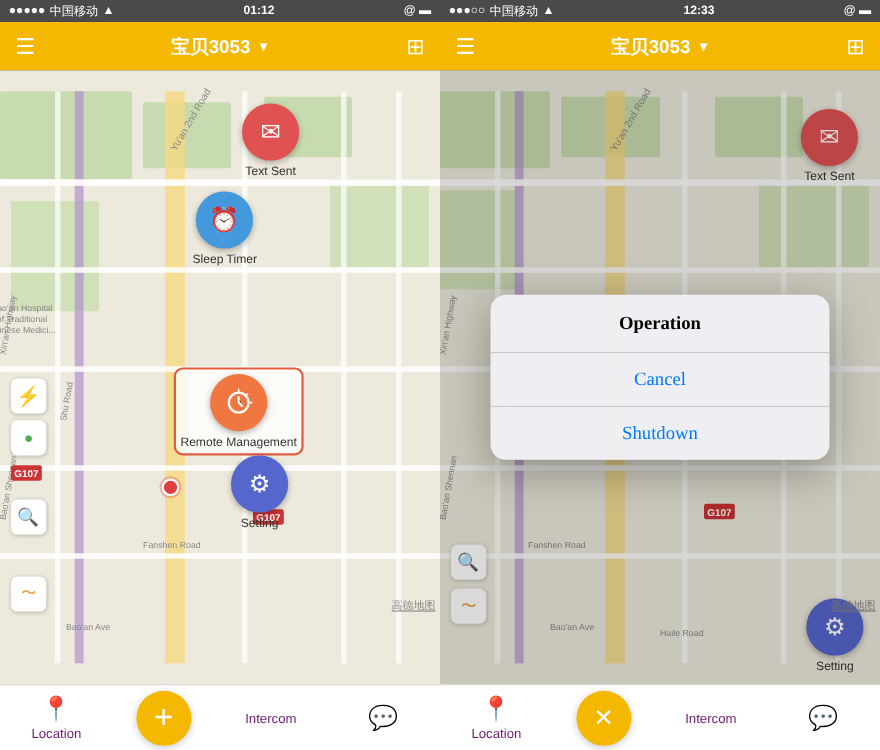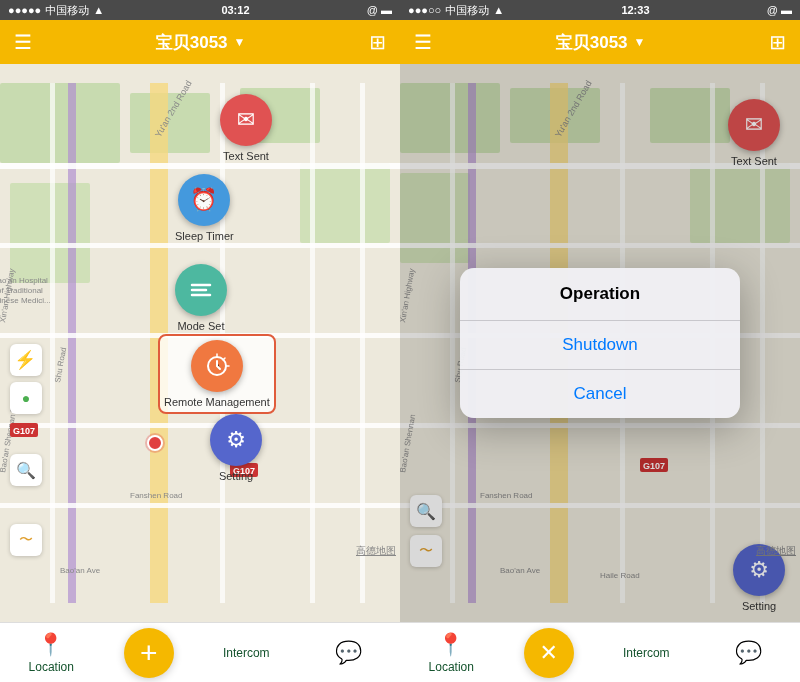--- a/index.html
+++ b/index.html
@@ -130,21 +130,21 @@
     }
     .tab-item {
       display: flex;
       flex-direction: column;
       align-items: center;
       gap: 2px;
       cursor: pointer;
       min-width: 60px;
     }
     .tab-item .tab-icon { font-size: 22px; }
-    .tab-item .tab-label { font-size: 12px; color: #14532d; text-align: center; }
+    .tab-item .tab-label { font-size: 12px; color: #701a75; text-align: center; }
 
     .tab-add-btn {
       width: 50px;
       height: 50px;
       border-radius: 50%;
       background: #f5b800;
       display: flex;
       align-items: center;
       justify-content: center;
       font-size: 30px;
@@ -172,25 +172,26 @@
     .dialog-overlay {
       position: absolute;
       inset: 0;
       background: rgba(0,0,0,0.15);
       display: flex;
       align-items: center;
       justify-content: center;
       z-index: 10;
     }
     .dialog {
-      width: 280px;
+      width: 308px;
       background: rgba(239,239,244,0.97);
       border-radius: 14px;
       overflow: hidden;
       box-shadow: 0 10px 40px rgba(0,0,0,0.3);
+      font-family: Liberation Serif, serif;
     }
     .dialog-title {
       text-align: center;
       padding: 16px;
       font-size: 17px;
       font-weight: 600;
       color: #000;
       border-bottom: 1px solid #c8c7cc;
     }
     .dialog-btn {
@@ -218,21 +219,21 @@
 <body>
 
 <div class="phone-panel">
 
   <div class="status-bar">
     <div class="left">
       <span>●●●●●</span>
       <span>中国移动</span>
       <span>▲</span>
     </div>
-    <div class="center">03:12</div>
+    <div class="center">01:12</div>
     <div class="right">
       <span>@ ▬</span>
     </div>
   </div>
 
   <div class="nav-bar">
     <span class="nav-icon">☰</span>
     <div class="title">
       <span>宝贝3053</span>
       <span class="dropdown-arrow">▼</span>
@@ -305,28 +306,20 @@
     <div class="menu-item" style="top:30px; left:220px;">
       <div class="circle" style="background:#e05252;">✉</div>
       <span class="label">Text Sent</span>
     </div>
 
     <div class="menu-item" style="top:110px; left:175px;">
       <div class="circle" style="background:#4499dd;">⏰</div>
       <span class="label">Sleep Timer</span>
     </div>
 
-    <div class="menu-item" style="top:200px; left:175px;">
-      <div class="circle" style="background:#4db8a0;font-size:18px;">
-        <svg width="26" height="26" viewBox="0 0 26 26">
-            <path d="M4 8h18M4 13h14M4 18h18" stroke="#fff" stroke-width="2.5" stroke-linecap="round"></path>
-          </svg>
-      </div>
-      <span class="label">Mode Set</span>
-    </div>
 
     <div class="menu-item highlighted" style="top:270px; left:158px;">
       <div class="circle" style="background:#f07840;">
         <svg width="26" height="26" viewBox="0 0 26 26">
           <circle cx="13" cy="13" r="9" fill="none" stroke="#fff" stroke-width="2"></circle>
           <path d="M13 8v5l3 3" stroke="#fff" stroke-width="2" stroke-linecap="round"></path>
           <path d="M13 4 L13 1 M19 7 L21 5 M22 13 L25 13" stroke="#fff" stroke-width="1.5" stroke-linecap="round"></path>
         </svg>
       </div>
       <span class="label">Remote Management</span>
@@ -427,22 +420,22 @@
     <div class="map-btn" style="left:10px;bottom:95px;width:32px;height:32px;">
       <span style="font-size:16px;color:#f5b800;">🔍</span>
     </div>
     <div class="map-btn" style="left:10px;bottom:55px;width:32px;height:32px;">
       <span style="font-size:14px;color:#e0a030;">〜</span>
     </div>
 
     <div class="dialog-overlay">
       <div class="dialog">
         <div class="dialog-title">Operation</div>
+        <div class="dialog-btn">Cancel</div>
         <div class="dialog-btn">Shutdown</div>
-        <div class="dialog-btn">Cancel</div>
       </div>
     </div>
 
     <div class="amap-logo">高德地图</div>
   </div>
 
   <div class="tab-bar">
     <div class="tab-item">
       <span class="tab-icon" style="color:#f5b800;">📍</span>
       <span class="tab-label">Location</span>

